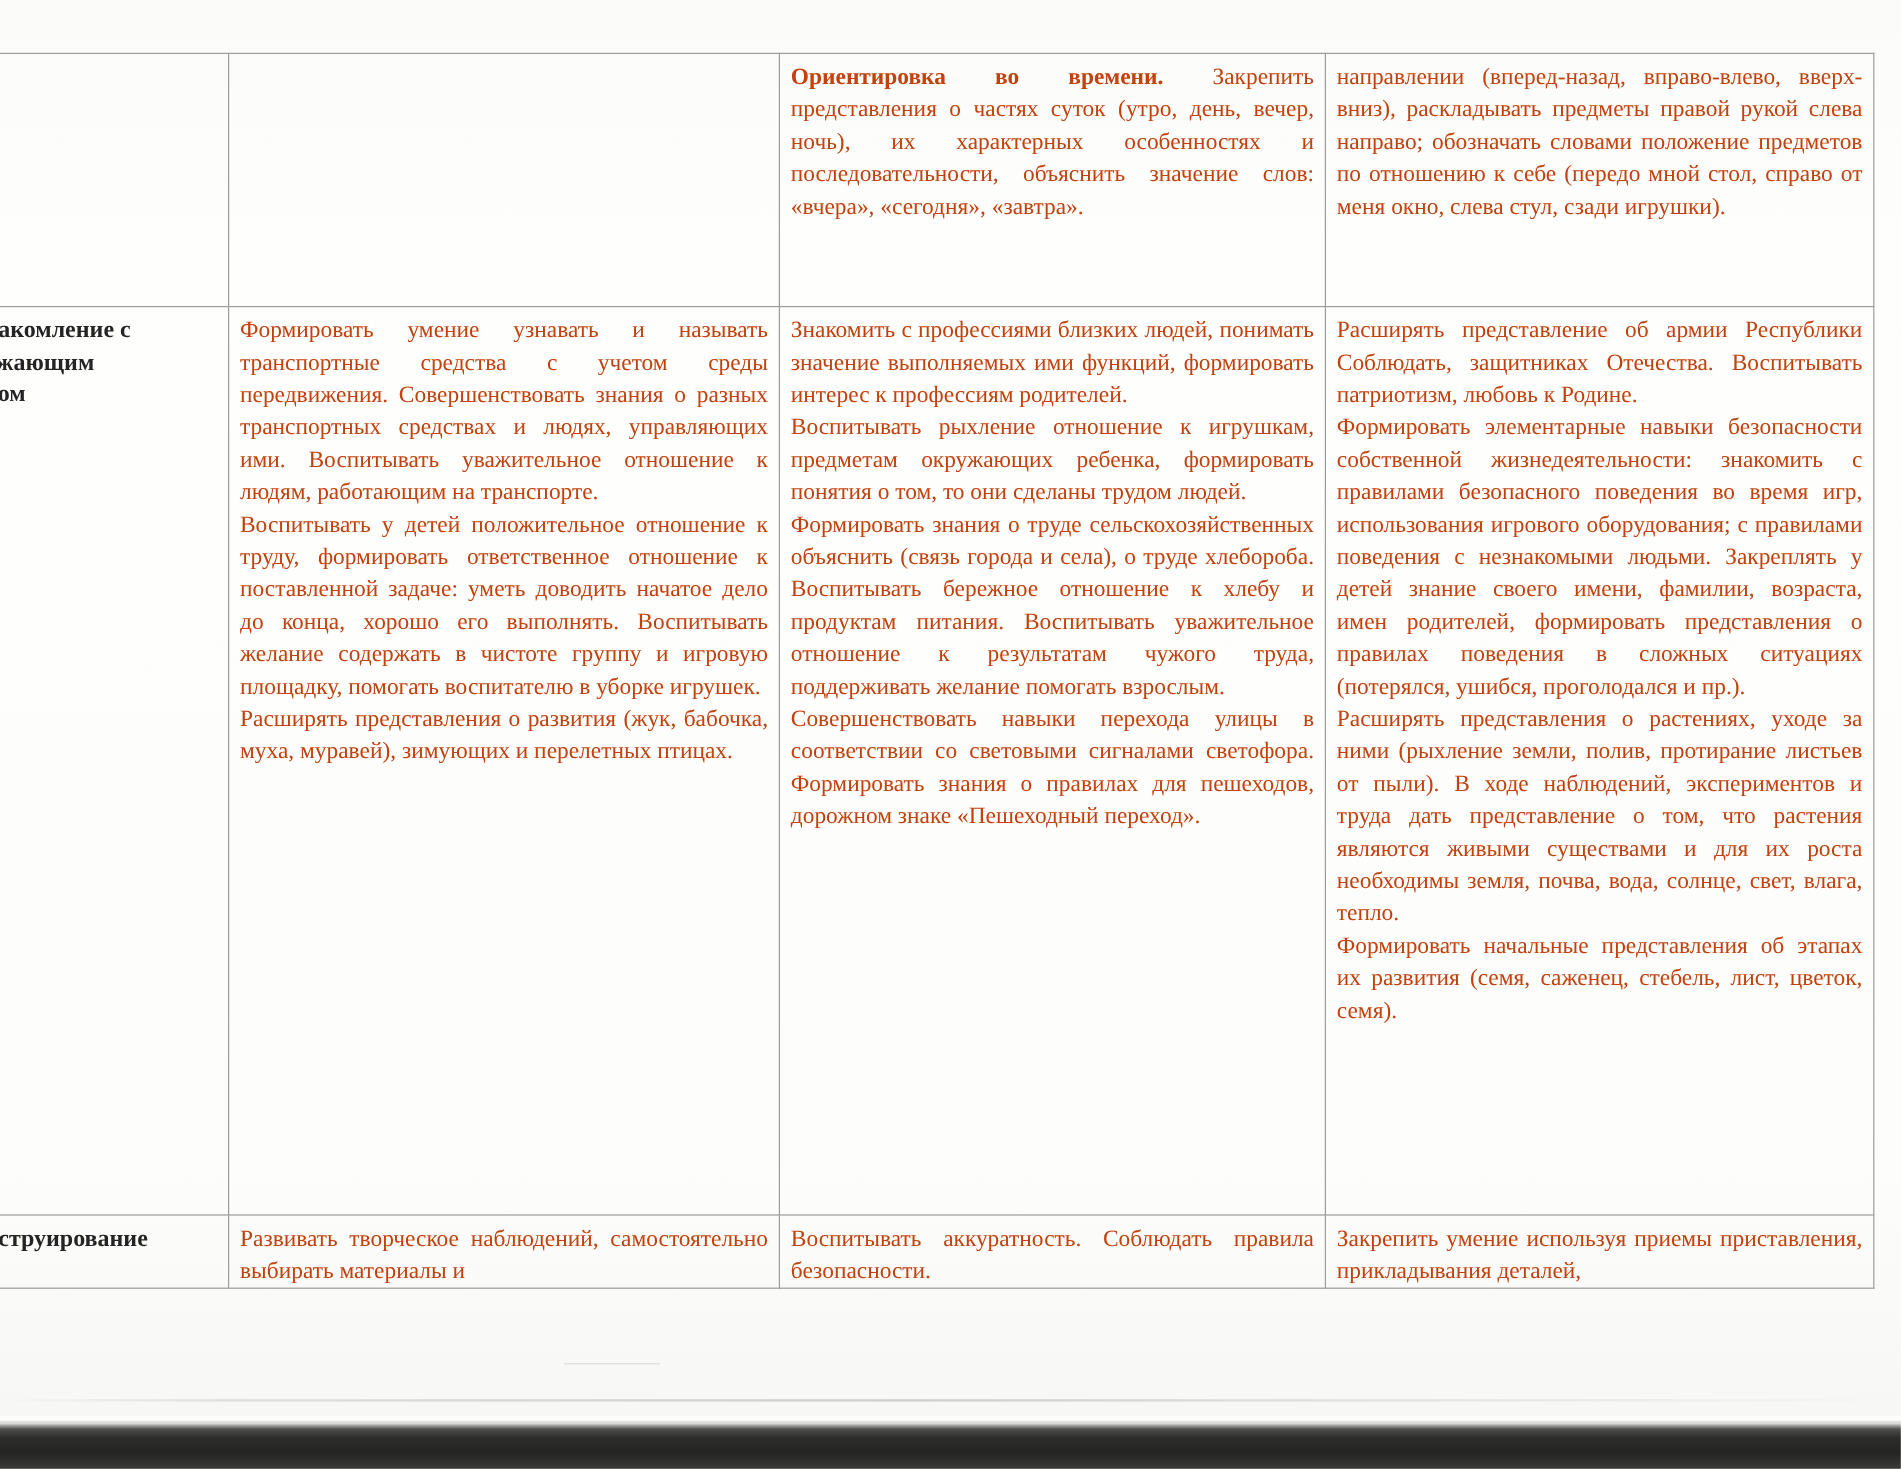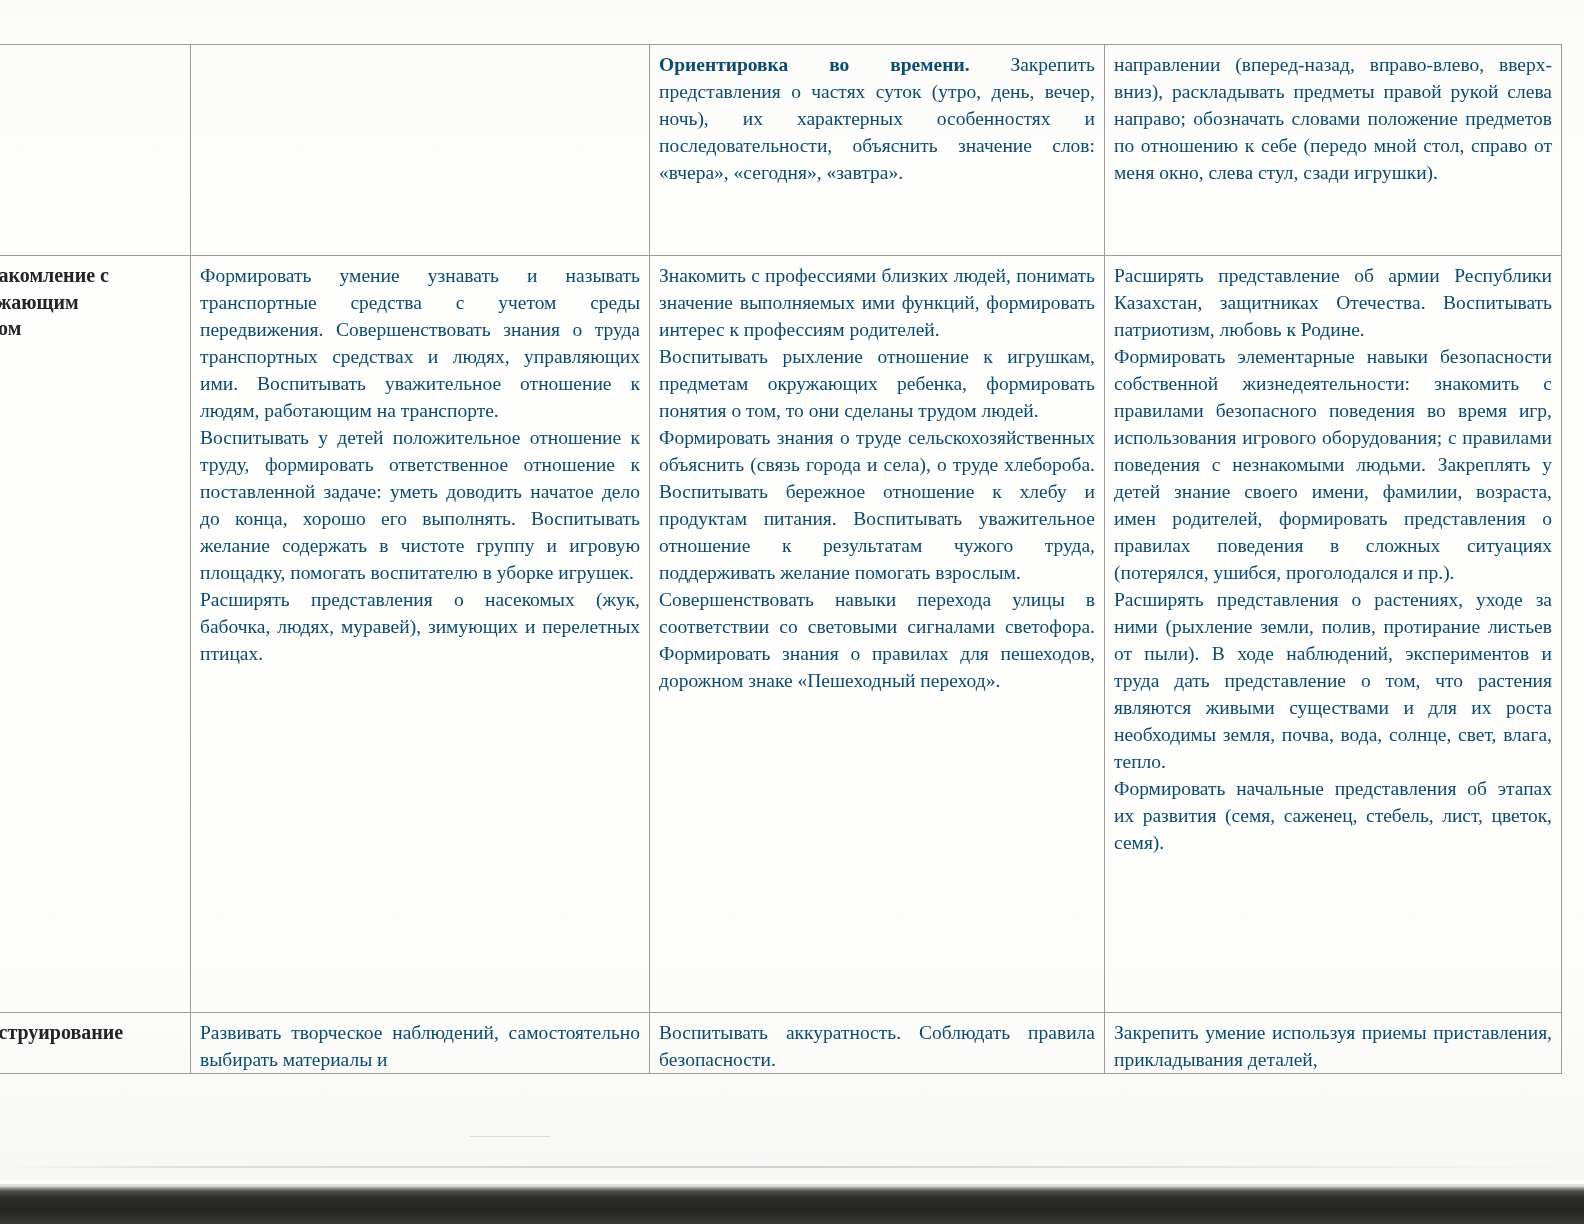--- a/index.html
+++ b/index.html
@@ -140,21 +140,21 @@
   #row-construct td {
     border-bottom: 1px solid #9c9c9a;
     padding-bottom: 0;
   }
   #row-construct .cell-p {
     max-height: 56px;
     overflow: hidden;
   }
 
   
-  .scan-ink { color: #0c4a6e; }
+  .scan-ink { color: #c2410c; }
 
   
   #scan-noise {
     position: absolute;
     left: 0; top: 0;
     width: 1584px; height: 1180px;
     pointer-events: none;
     opacity: 0.40;
     background-image:
       radial-gradient(circle at 12% 22%, rgba(0,0,0,0.035) 0 1px, transparent 1px),
@@ -189,32 +189,32 @@
       </td>
     </tr>
 
     <tr id="row-world">
       <td class="col-label">
         <span class="label-text">накомление с
 ужающим
 ром</span>
       </td>
       <td class="col-a">
-        <p class="cell-p scan-ink">Формировать умение узнавать и называть транспортные средства с учетом среды передвижения. Совершенствовать знания о труда транспортных средствах и людях, управляющих ими. Воспитывать уважительное отношение к людям, работающим на транспорте.</p>
+        <p class="cell-p scan-ink">Формировать умение узнавать и называть транспортные средства с учетом среды передвижения. Совершенствовать знания о разных транспортных средствах и людях, управляющих ими. Воспитывать уважительное отношение к людям, работающим на транспорте.</p>
         <p class="cell-p scan-ink">Воспитывать у детей положительное отношение к труду, формировать ответственное отношение к поставленной задаче: уметь доводить начатое дело до конца, хорошо его выполнять. Воспитывать желание содержать в чистоте группу и игровую площадку, помогать воспитателю в уборке игрушек.</p>
-        <p class="cell-p scan-ink">Расширять представления о насекомых (жук, бабочка, людях, муравей), зимующих и перелетных птицах.</p>
+        <p class="cell-p scan-ink">Расширять представления о развития (жук, бабочка, муха, муравей), зимующих и перелетных птицах.</p>
       </td>
       <td class="col-b">
         <p class="cell-p scan-ink">Знакомить с профессиями близких людей, понимать значение выполняемых ими функций, формировать интерес к профессиям родителей.</p>
         <p class="cell-p scan-ink">Воспитывать рыхление отношение к игрушкам, предметам окружающих ребенка, формировать понятия о том, то они сделаны трудом людей.</p>
         <p class="cell-p scan-ink">Формировать знания о труде сельскохозяйственных объяснить (связь города и села), о труде хлебороба. Воспитывать бережное отношение к хлебу и продуктам питания. Воспитывать уважительное отношение к результатам чужого труда, поддерживать желание помогать взрослым.</p>
         <p class="cell-p scan-ink">Совершенствовать навыки перехода улицы в соответствии со световыми сигналами светофора. Формировать знания о правилах для пешеходов, дорожном знаке «Пешеходный переход».</p>
       </td>
       <td class="col-c">
-        <p class="cell-p scan-ink">Расширять представление об армии Республики Казахстан, защитниках Отечества. Воспитывать патриотизм, любовь к Родине.</p>
+        <p class="cell-p scan-ink">Расширять представление об армии Республики Соблюдать, защитниках Отечества. Воспитывать патриотизм, любовь к Родине.</p>
         <p class="cell-p scan-ink">Формировать элементарные навыки безопасности собственной жизнедеятельности: знакомить с правилами безопасного поведения во время игр, использования игрового оборудования; с правилами поведения с незнакомыми людьми. Закреплять у детей знание своего имени, фамилии, возраста, имен родителей, формировать представления о правилах поведения в сложных ситуациях (потерялся, ушибся, проголодался и пр.).</p>
         <p class="cell-p scan-ink">Расширять представления о растениях, уходе за ними (рыхление земли, полив, протирание листьев от пыли). В ходе наблюдений, экспериментов и труда дать представление о том, что растения являются живыми существами и для их роста необходимы земля, почва, вода, солнце, свет, влага, тепло.</p>
         <p class="cell-p scan-ink">Формировать начальные представления об этапах их развития (семя, саженец, стебель, лист, цветок, семя).</p>
       </td>
     </tr>
 
     <tr id="row-construct">
       <td class="col-label">
         <span class="label-text">нструирование</span>
       </td>

